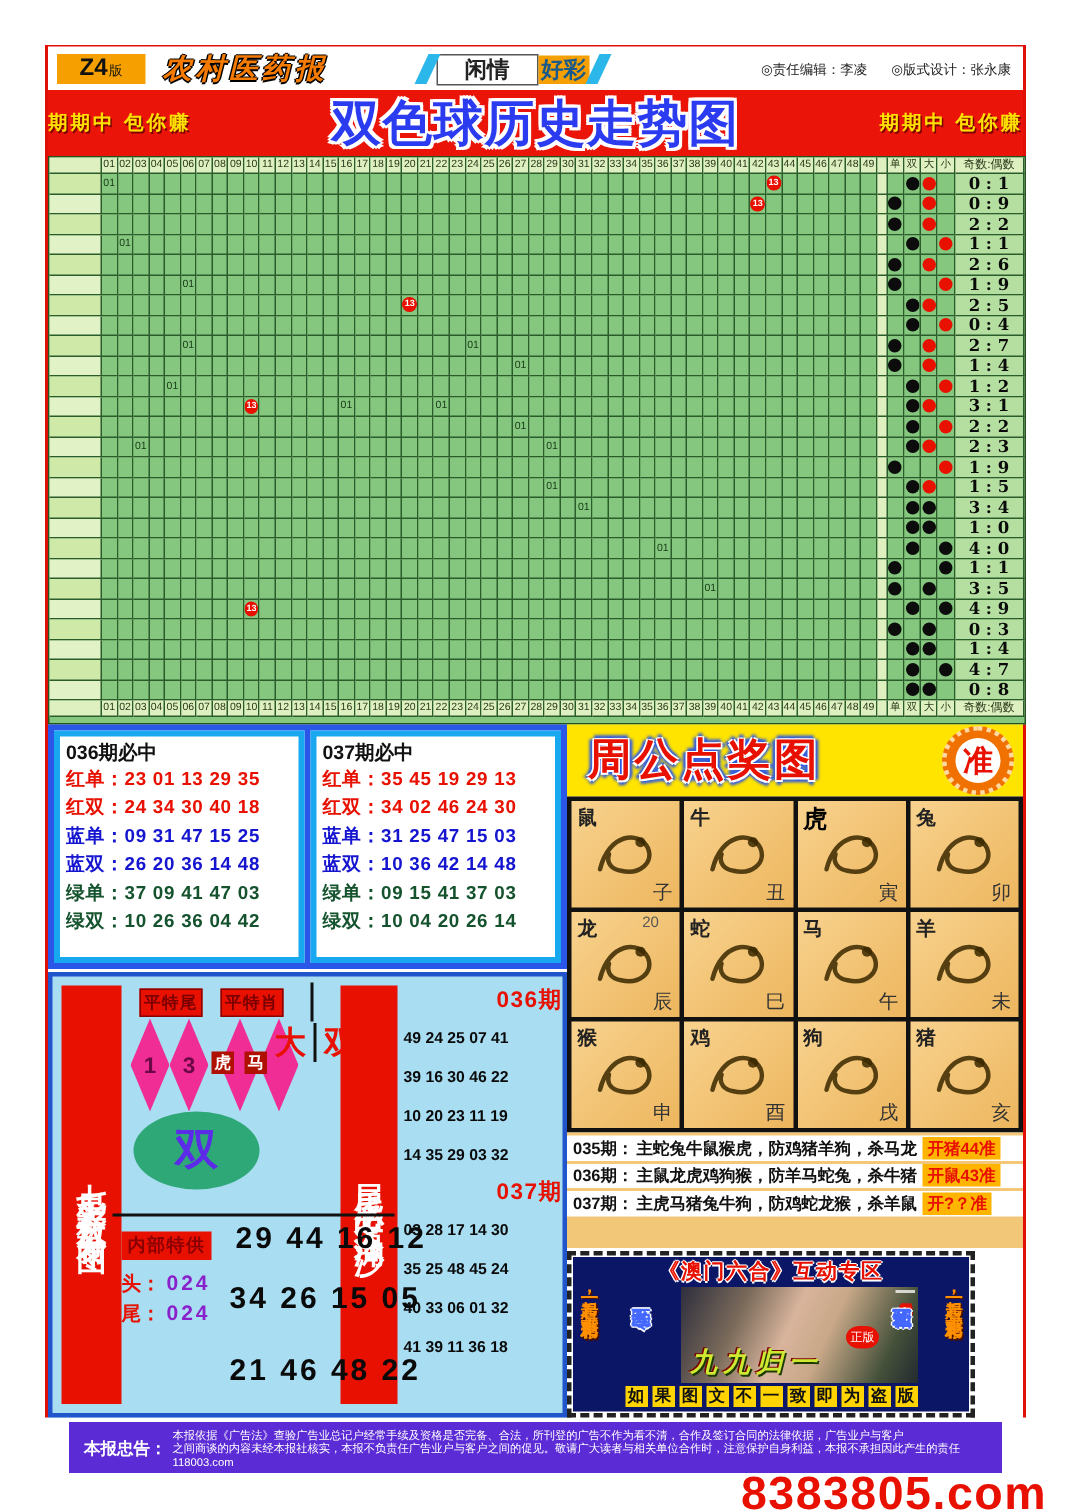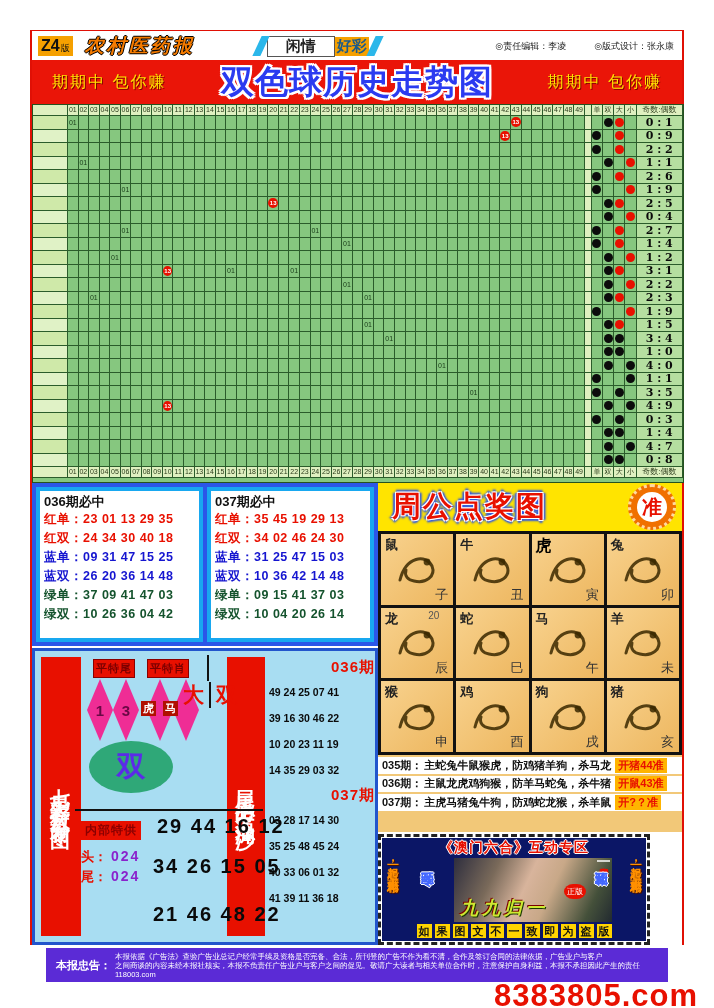--- a/index.html
+++ b/index.html
@@ -3,34 +3,34 @@
 <meta charset="utf-8">
 <style>
   html,body{margin:0;padding:0;}
   body{width:714px;height:1008px;position:relative;background:#ffffff;overflow:hidden;
        font-family:"Liberation Sans","DejaVu Sans",sans-serif;}
   .abs{position:absolute;}
   
   .frame-line{position:absolute;width:2px;background:#e01005;top:30px;height:915px;}
   
   #masthead{left:32px;top:30px;width:650px;height:30px;background:#fff;display:flex;align-items:center;border-top:1px solid #e01005;}
-  .edition-box{background:#f5a000;padding:1px 3px;margin-left:6px;display:flex;align-items:baseline;}
+  .edition-box{background:#f5a000;padding:1px 15px;margin-left:6px;display:flex;align-items:baseline;}
   .edition-box b{font-size:16px;font-weight:900;color:#111;}
   .edition-box span{font-size:9px;color:#111;margin-left:1px;}
   .paper-name{font-family:"DejaVu Serif","Liberation Serif",serif;font-style:italic;font-weight:bold;
       font-size:19px;color:#f57b00;margin-left:12px;letter-spacing:3px;
       text-shadow:-1px 0 0 #000,1px 0 0 #000,0 -1px 0 #000,0 1px 0 #000;}
   .mast-center{display:flex;align-items:center;margin-left:60px;}
   .slash{width:8px;height:20px;background:#2bb7ea;transform:skewX(-25deg);margin:0 2px;}
   .col-name-l{font-size:15px;font-weight:bold;color:#222;background:#fff;border:1px solid #555;padding:0 18px;}
   .col-name-r{font-size:15px;font-weight:bold;color:#1a5a8a;background:#f5a000;padding:0 2px;}
-  .mast-credits{margin-left:auto;margin-right:8px;font-size:9px;color:#222;display:flex;gap:28px;}
+  .mast-credits{margin-left:auto;margin-right:8px;font-size:9px;color:#222;display:flex;gap:16px;}
   
   #banner{left:32px;top:60px;width:650px;height:44px;background:#ea1508;display:flex;align-items:center;justify-content:space-between;}
-  .slogan{font-size:16px;font-weight:400;color:#ffe100;letter-spacing:2px;margin:0 20px;text-shadow:1px 1px 0 #7a0000;white-space:nowrap;}
+  .slogan{font-size:13px;font-weight:700;color:#ffe100;letter-spacing:2px;margin:0 0;text-shadow:1px 1px 0 #7a0000;white-space:nowrap;}
   .banner-title{font-size:33px;font-weight:900;color:#2b3bf0;letter-spacing:1px;white-space:nowrap;
       text-shadow:-2px 0 0 #fff,2px 0 0 #fff,0 -2px 0 #fff,0 2px 0 #fff,-2px -2px 0 #fff,2px 2px 0 #fff,-2px 2px 0 #fff,2px -2px 0 #fff;}
   
   #trend-grid{left:32px;top:104px;width:650px;height:377px;display:grid;
       grid-template-columns:35px repeat(49,10.55px) 7px repeat(4,11.2px) 1fr;
       grid-template-rows:11px repeat(26,13.5px) 11px;
       background:#86c77f;border:1px solid #26521f;}
   .tg-cell{border-right:1px solid #2b5c2b;border-bottom:1px solid #2b5c2b;position:relative;
       display:flex;align-items:center;justify-content:center;overflow:hidden;}
   .tg-head{background:#dff0c0;font-size:7px;color:#2a3a1a;line-height:10px;}

